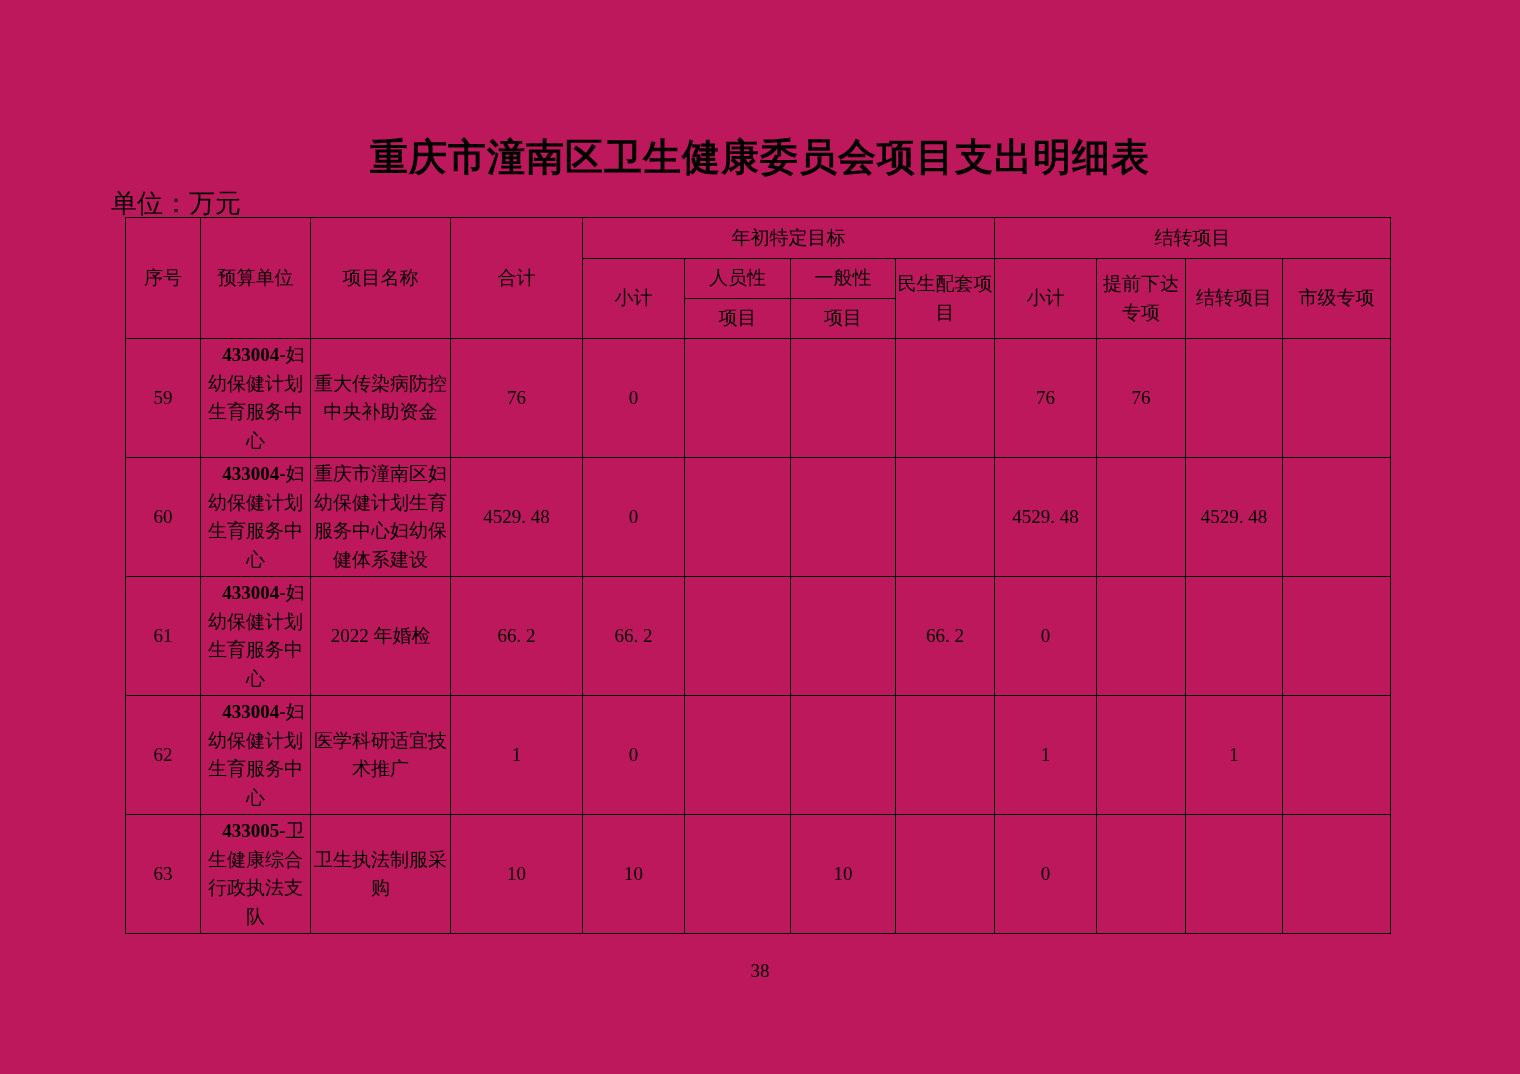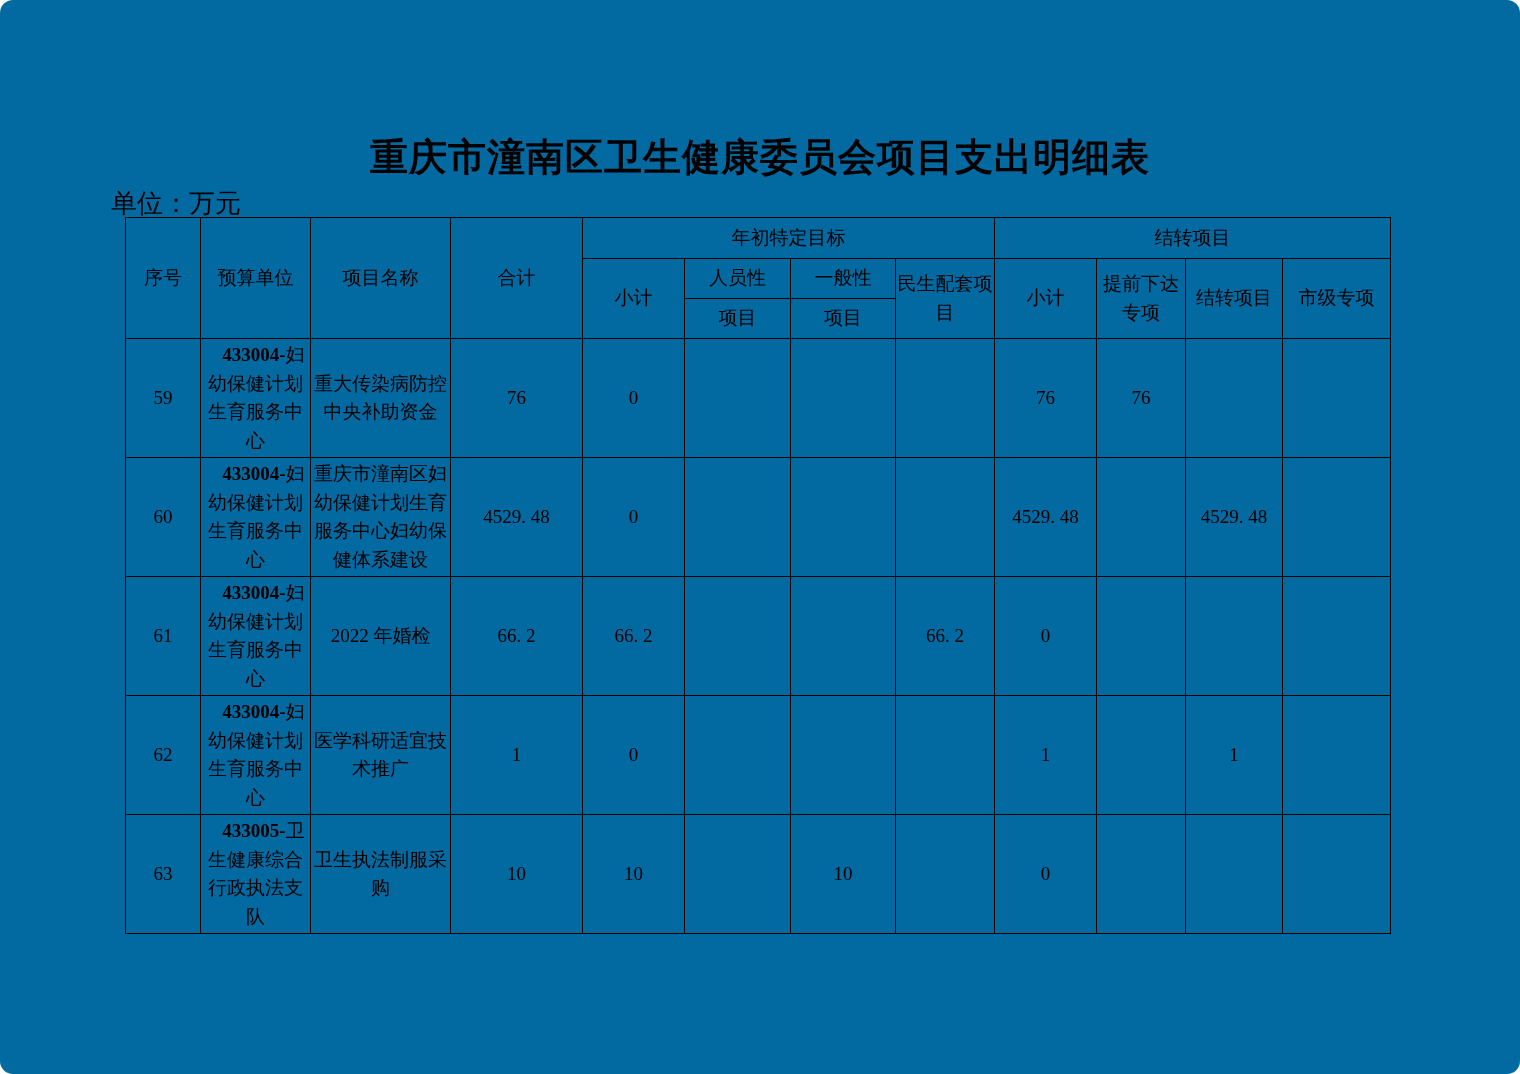--- a/index.html
+++ b/index.html
@@ -11,23 +11,22 @@
     width: 1520px;
     height: 1074px;
     font-family: "Liberation Serif", "DejaVu Serif", serif;
     color: #000000;
     position: relative;
   }
   .page {
     position: relative;
     width: 1520px;
     height: 1074px;
-    background: #0369a1;
+    background: #be185d;
     overflow: hidden;
-    border-radius: 13px;
   }
   .doc-title {
     position: absolute;
     top: 132px;
     left: 0;
     width: 1520px;
     text-align: center;
     font-size: 38px;
     font-weight: 700;
     letter-spacing: 1px;
@@ -194,14 +193,15 @@
     <td>10</td>
     <td></td>
     <td>0</td>
     <td></td>
     <td></td>
     <td></td>
   </tr>
       </tbody>
   </table>
 
+  <div class="page-number">38</div>
 
 </div>
 
 </body></html>

